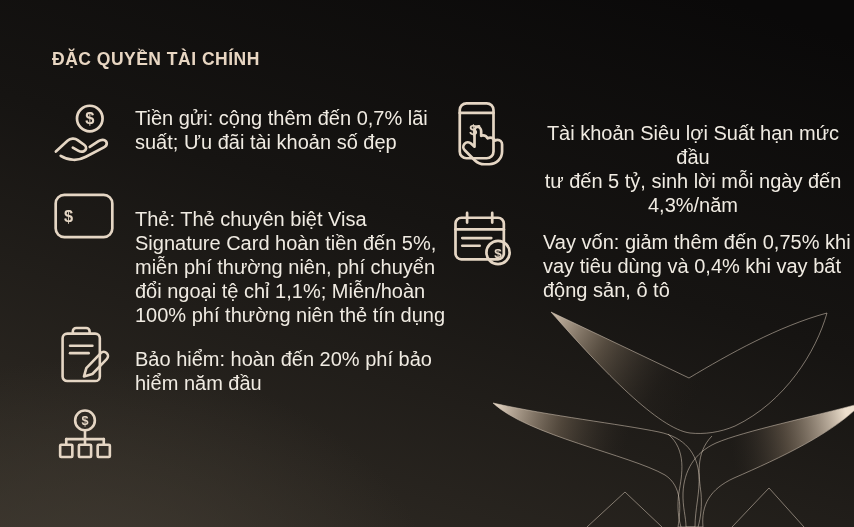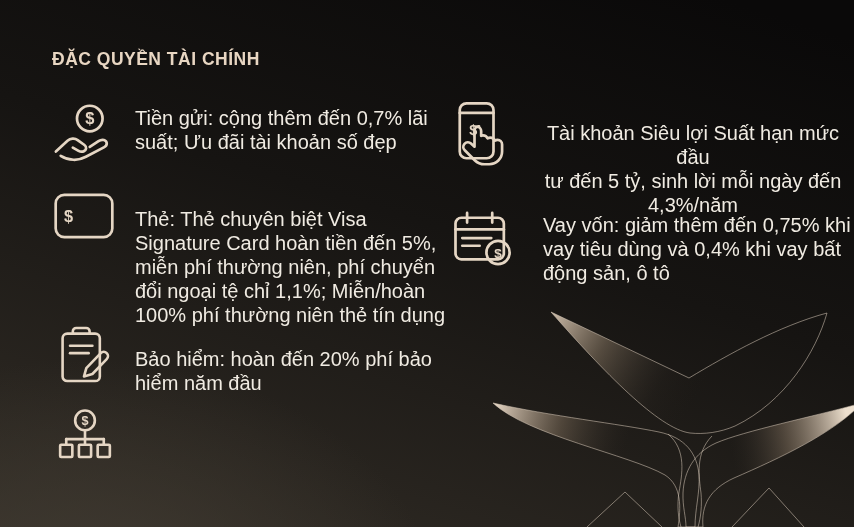--- a/index.html
+++ b/index.html
@@ -100,21 +100,21 @@
   <div class="benefit-row" style="left:452px;top:210px;">
     <svg class="benefit-icon" width="65" height="58" viewBox="0 0 66 60">
       <rect class="icon-stroke" x="3" y="8" width="50" height="43" rx="6"></rect>
       <path class="icon-stroke" d="M15 3 V13 M41 3 V13"></path>
       <path class="icon-stroke" d="M3 20 H53"></path>
       <path class="icon-stroke" d="M10 29 H40"></path>
       <path class="icon-stroke" d="M10 37 H28"></path>
       <circle class="icon-stroke" cx="47" cy="44" r="12" fill="#1d1a16"></circle>
       <text class="icon-dollar" x="47" y="49.5" font-size="14" text-anchor="middle">$</text>
     </svg>
-    <div class="benefit-text" style="margin-left:26px;margin-top:3px;">Vay vốn: giảm thêm đến 0,75% khi
+    <div class="benefit-text" style="margin-left:26px;margin-top:20px;">Vay vốn: giảm thêm đến 0,75% khi
 vay tiêu dùng và 0,4% khi vay bất
 động sản, ô tô</div>
   </div>
 
   <div class="logo-wrap">
     <svg width="372" height="232" viewBox="0 0 372 232">
       <defs>
         <linearGradient id="gradTop" x1="69" y1="17" x2="250" y2="125" gradientUnits="userSpaceOnUse">
           <stop offset="0" stop-color="#e2d0bc" stop-opacity="0.92"></stop>
           <stop offset="0.3" stop-color="#9b8871" stop-opacity="0.45"></stop>

